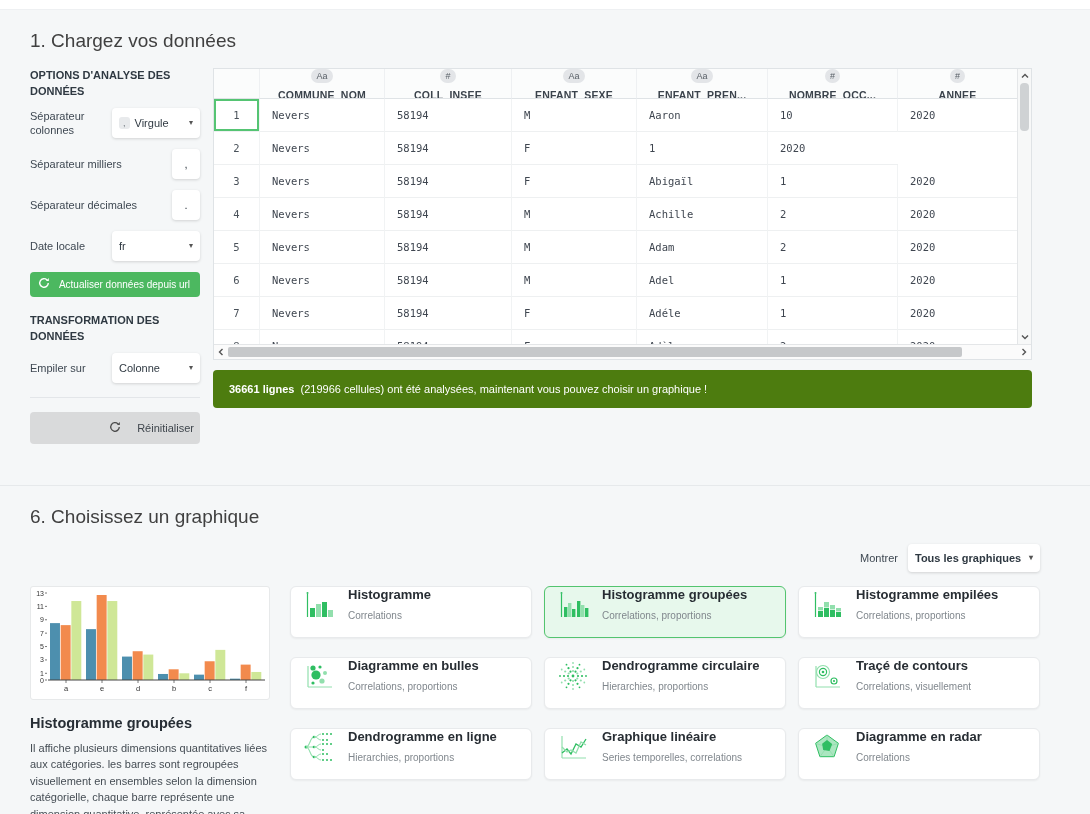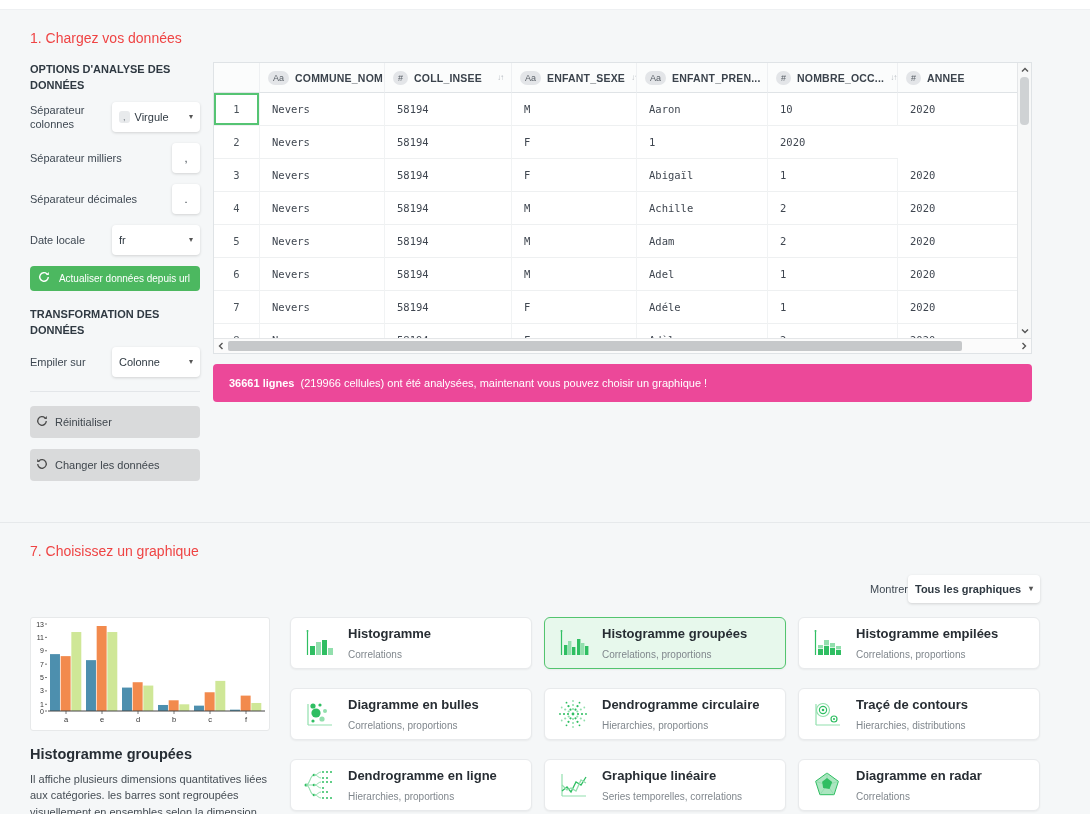--- a/index.html
+++ b/index.html
@@ -3,21 +3,21 @@
 <meta charset="utf-8">
 <style>
   * { box-sizing: border-box; margin: 0; padding: 0; }
   body {
     width: 1090px; height: 814px; overflow: hidden; position: relative;
     background: #f5f7f8; font-family: "Liberation Sans", sans-serif; color: #2f3942;
   }
   .top-strip { height: 10px; background: #ffffff; border-bottom: 1px solid #eef0f2; }
 
   .section1 { padding: 20px 30px 0 30px; }
-  .section-title { font-size: 14px; font-weight: 400; color: #ef4444; margin-bottom: 16px; }
+  .section-title { font-size: 19px; font-weight: 400; color: #404040; margin-bottom: 16px; }
 
   .s1-body { display: flex; gap: 13px; align-items: flex-start; }
   .options-panel { width: 170px; flex-shrink: 0; }
   .panel-heading { font-size: 11px; font-weight: bold; color: #2f3942; line-height: 1.45; margin-bottom: 8px; }
   .panel-heading.mt { margin-top: 16px; }
   .opt-row { display: flex; align-items: center; justify-content: space-between; margin-bottom: 11px; }
   .opt-label { font-size: 11px; color: #3e4852; line-height: 1.3; flex: 1; padding-right: 18px; }
   .sel {
     width: 88px; height: 30px; background: #fff; border-radius: 4px;
     box-shadow: 0 1px 3px rgba(0,0,0,0.15); display: flex; align-items: center;
@@ -31,31 +31,31 @@
   }
   .btn-green {
     width: 100%; background: #4cb860; border: none; border-radius: 4px; color: #fff;
     font-size: 10px; line-height: 1.3; padding: 5px 8px; display: flex; align-items: center; gap: 7px;
     cursor: pointer; margin: 2px 0 12px 0; font-family: "Liberation Sans", sans-serif; text-align: center;
   }
   .btn-green .txt { flex: 1; }
   .panel-divider { border: none; border-top: 1px solid #e3e6e9; margin: 14px 0; }
   .btn-gray {
     width: 100%; background: #d9dadb; border: none; border-radius: 4px; color: #3f464d;
-    font-size: 11px; padding: 9px 6px; display: flex; align-items: center; justify-content: flex-start; gap: 7px;
+    font-size: 11px; padding: 9px 6px; display: flex; align-items: center; justify-content: flex-end; gap: 16px;
     cursor: pointer; margin-bottom: 11px; font-family: "Liberation Sans", sans-serif;
   }
 
   .s1-right { flex: 1; }
   .dtable { position: relative; background: #fff; border: 1px solid #dfe3e6; width: 819px; height: 292px; overflow: hidden; }
   .dt-inner { margin-right: 14px; }
   .dt-head, .dt-row { display: grid; grid-template-columns: 46px 125px 127px 125px 131px 130px 1fr; }
   .dt-hcell {
     height: 30px; background: #fbfcfc; border-bottom: 1px solid #dfe3e6; border-right: 1px solid #eef0f2;
-    display: flex; align-items: center; gap: 6px; padding: 0 8px; overflow: hidden; white-space: nowrap;
+    display: flex; align-items: center; gap: 6px; padding: 0 8px; overflow: hidden; white-space: nowrap; flex-direction: column;
   }
   .dt-hcell:last-child { border-right: none; }
   .hbadge { background: #e3e5e8; color: #585f66; border-radius: 8px; font-size: 9px; padding: 2px 5px; flex-shrink: 0; }
   .hname { font-size: 10.5px; font-weight: bold; color: #3b434c; letter-spacing: .2px; }
   .sort { margin-left: auto; color: #b7bcc2; font-size: 8px; letter-spacing: -1px; cursor: pointer; }
   .dt-body { height: 247px; overflow: hidden; }
   .dt-cell {
     height: 33px; border-bottom: 1px solid #eef0f1; border-right: 1px solid #f1f3f4;
     display: flex; align-items: center; padding: 0 12px;
     font-family: "DejaVu Sans Mono", monospace; font-size: 10.5px; color: #3f4650;
@@ -73,42 +73,42 @@
   .vthumb { position: absolute; top: 14px; left: 2px; width: 9px; height: 48px; background: #cfd2d4; border-radius: 4px; }
   .hscroll {
     position: absolute; bottom: 0; left: 0; right: 0; height: 15px;
     background: #fbfbfb; border-top: 1px solid #e4e6e8; display: flex; align-items: center;
   }
   .hs-arrow, .vs-arrow { width: 14px; display: flex; align-items: center; justify-content: center; cursor: pointer; flex-shrink: 0; }
   .hs-track { flex: 1; height: 100%; position: relative; }
   .hs-thumb { position: absolute; left: 0; top: 2px; bottom: 2px; width: 93%; background: #c6c8ca; border-radius: 2px; }
 
   .success-bar {
-    margin-top: 10px; width: 819px; height: 38px; background: #ec4899; border-radius: 4px;
+    margin-top: 10px; width: 819px; height: 38px; background: #4d7c0f; border-radius: 4px;
     display: flex; align-items: center; padding: 0 16px; color: #fff; font-size: 11px;
   }
   .success-bar b { margin-right: 3px; }
 
   .big-divider { border: none; border-top: 1px solid #e6e9eb; margin-top: 30px; }
 
   .section2 { padding: 20px 50px 0 30px; }
-  .show-row { display: flex; justify-content: flex-end; align-items: center; margin-top: 16px; }
+  .show-row { display: flex; justify-content: flex-end; align-items: center; gap: 10px; margin-top: 16px; }
   .show-label { font-size: 11px; color: #3e4852; }
   .sel.wide { width: 132px; height: 28px; font-weight: bold; }
 
   .s2-body { display: flex; gap: 20px; margin-top: 14px; align-items: flex-start; }
   .preview-col { width: 240px; flex-shrink: 0; }
   .preview-box { background: #fff; border: 1px solid #e7e9ea; border-radius: 3px; padding: 3px 2px 1px 2px; }
   .preview-title { margin-top: 15px; font-size: 14.5px; font-weight: bold; color: #272e35; }
   .preview-desc { margin-top: 9px; font-size: 11px; color: #454d54; line-height: 1.5; }
 
   .cards-grid { flex: 1; display: grid; grid-template-columns: repeat(3, 1fr); gap: 19px 12px; align-content: start; }
   .card {
     background: #fff; border: 1px solid #e8eaec; border-radius: 6px; box-shadow: 0 1px 2px rgba(0,0,0,0.05);
-    height: 52px; display: flex; align-items: center; padding: 0 10px; gap: 11px; cursor: pointer; overflow: hidden;
+    height: 52px; display: flex; align-items: flex-start; padding: 0 10px; gap: 11px; cursor: pointer; overflow: hidden;
   }
   .card.selected { background: #e7f8ec; border-color: #53c46f; }
   .card-icon { width: 36px; height: 36px; flex-shrink: 0; }
   .card-icon svg { width: 36px; height: 36px; }
   .card-txt { display: flex; flex-direction: column; overflow: hidden; }
   .card-title { font-size: 13px; font-weight: bold; color: #272d33; white-space: nowrap; }
   .card-sub { font-size: 10px; color: #80878d; margin-top: 8px; white-space: nowrap; }
 </style>
 </head>
 <body>
@@ -174,29 +174,20 @@
       <button class="btn-gray">
         <span>
           <svg width="12" height="12" viewBox="0 0 14 14">
               <path d="M12 7a5 5 0 1 1-1.5-3.6" fill="none" stroke="#4a4a4a" stroke-width="1.5"></path>
               <path d="M12.6 1.2v3.4H9.2z" fill="#4a4a4a"></path>
             </svg>
         </span>
         <span>Réinitialiser</span>
       </button>
 
-      <button class="btn-gray">
-        <span>
-          <svg width="12" height="12" viewBox="0 0 14 14">
-              <path d="M2 7a5 5 0 1 0 1.5-3.6" fill="none" stroke="#4a4a4a" stroke-width="1.5"></path>
-              <path d="M1.4 1.2v3.4h3.4z" fill="#4a4a4a"></path>
-            </svg>
-        </span>
-        <span>Changer les données</span>
-      </button>
     </div>
 
     <div class="s1-right">
       <div class="dtable">
         <div class="dt-inner">
           <div class="dt-head" id="dt-head">
               <div class="dt-hcell rn"></div>
               <div class="dt-hcell">
                 <span class="hbadge">Aa</span>
                 <span class="hname">COMMUNE_NOM</span>
@@ -333,21 +324,21 @@
       <div class="success-bar">
         <span><b>36661 lignes</b><span> (219966 cellules) ont été analysées, maintenant vous pouvez choisir un graphique !</span></span>
       </div>
     </div>
   </div>
 </div>
 
 <hr class="big-divider">
 
 <div class="section2">
-  <div class="section-title">7. Choisissez un graphique</div>
+  <div class="section-title">6. Choisissez un graphique</div>
 
   <div class="show-row">
     <span class="show-label">Montrer</span>
     <span class="sel wide">
       <span>Tous les graphiques</span>
       <span class="caret">▾</span>
     </span>
   </div>
 
   <div class="s2-body">
@@ -522,21 +513,21 @@
               <line x1="7" y1="8" x2="7" y2="29" stroke="#92dfad" stroke-width="1.2"></line>
               <line x1="7" y1="29" x2="31" y2="29" stroke="#92dfad" stroke-width="1.2"></line>
               <circle cx="14" cy="14" r="6.5" fill="none" stroke="#92dfad" stroke-width="1.2"></circle>
               <circle cx="14" cy="14" r="3.6" fill="none" stroke="#2fbe62" stroke-width="1.2"></circle>
               <circle cx="14" cy="14" r="1.3" fill="#2fbe62"></circle>
               <circle cx="25" cy="23" r="3" fill="none" stroke="#2fbe62" stroke-width="1.2"></circle>
               <circle cx="25" cy="23" r="1.1" fill="#2fbe62"></circle>
             </svg></span>
           <span class="card-txt">
             <span class="card-title">Traçé de contours</span>
-            <span class="card-sub">Hierarchies, distributions</span>
+            <span class="card-sub">Correlations, visuellement</span>
           </span>
         </div>
         <div class="card">
           <span class="card-icon"><svg viewBox="0 0 36 36">
               <circle cx="5" cy="18" r="1.5" fill="#2fbe62"></circle>
               <path d="M5 18 C 9 18 9 8 13 8 M5 18 L13 18 M5 18 C 9 18 9 28 13 28" fill="none" stroke="#92dfad" stroke-width="1.1"></path>
               <circle cx="13" cy="8" r="1.3" fill="#2fbe62"></circle>
               <circle cx="13" cy="18" r="1.3" fill="#2fbe62"></circle>
               <circle cx="13" cy="28" r="1.3" fill="#2fbe62"></circle>
               <path d="M13 8 C 17 8 17 5 20 5 M13 8 C 17 8 17 11 20 11 M13 18 C 17 18 17 15 20 15 M13 18 C 17 18 17 21 20 21 M13 28 C 17 28 17 25 20 25 M13 28 C 17 28 17 31 20 31" fill="none" stroke="#92dfad" stroke-width="1"></path>

